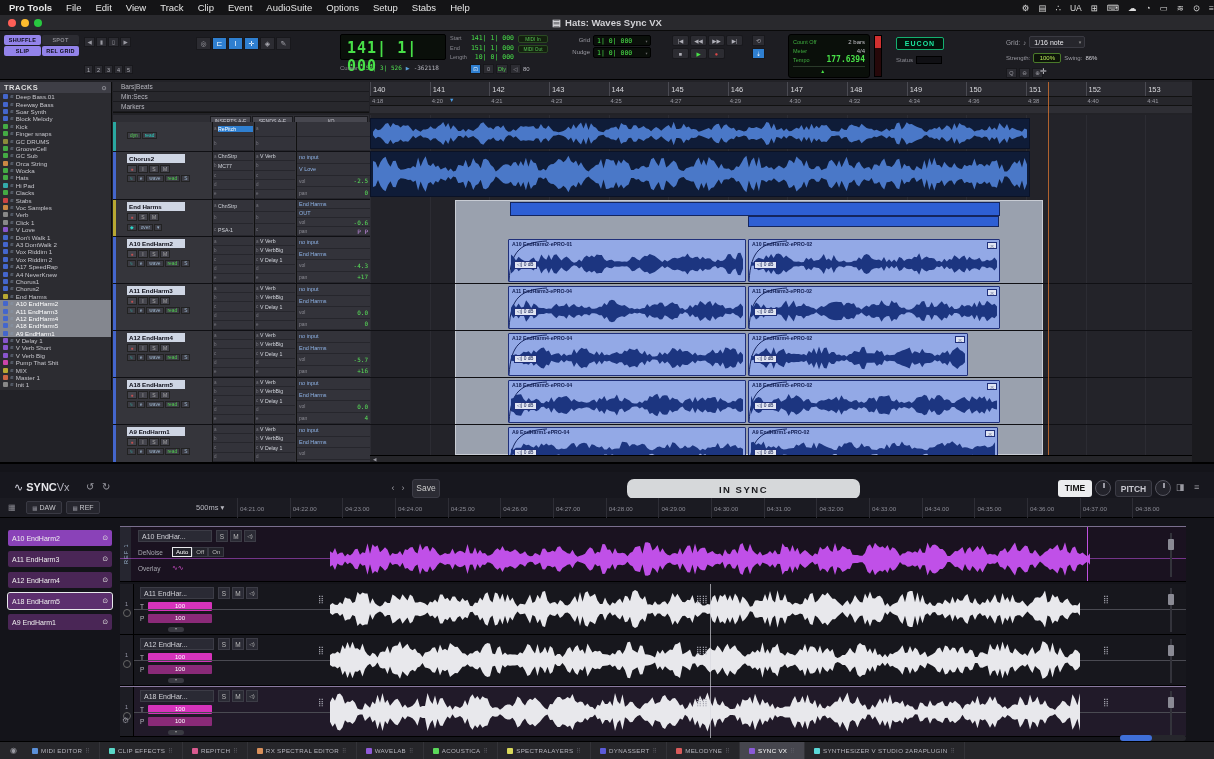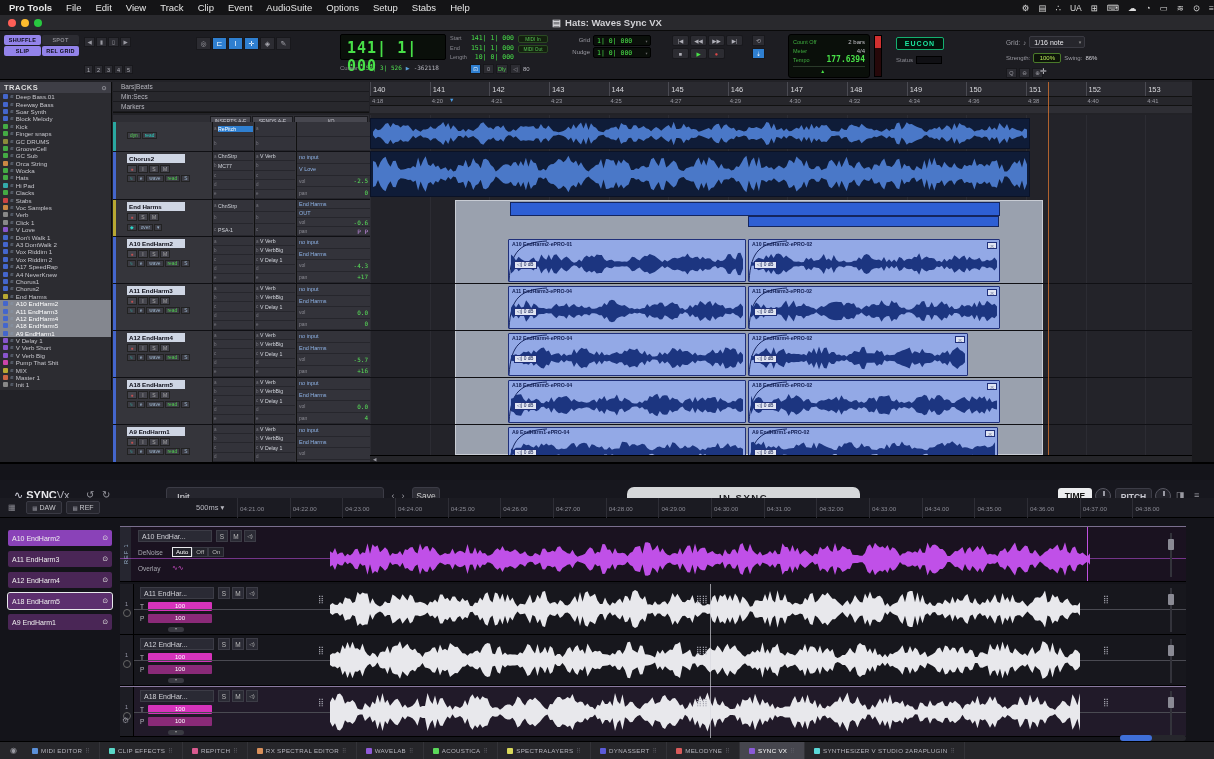--- a/index.html
+++ b/index.html
@@ -138,21 +138,21 @@
 .xfade{position:absolute;right:2px;top:2px;width:10px;height:7px;background:#dfe4f2;border:1px solid #20307a;font-size:5px;line-height:6px;text-align:center;color:#101c50}
 .playhead{position:absolute;left:1048px;top:2px;width:1px;height:373px;background:#e07830;opacity:.75}
 .tmark{position:absolute;left:449px;top:17px;font-size:5.5px;color:#4a9fe8}
 .hscroll{position:absolute;left:370px;top:375px;width:835px;height:7px;background:#26262a;border-top:1px solid #000;display:flex;align-items:center;font-size:4.5px;color:#9a9aa2;gap:6px;padding:0 3px}
 .hscroll .rt{margin-left:auto}
 .vscroll{position:absolute;left:1205px;top:2px;width:9px;height:373px;background:#222226;border-left:1px solid #000}
 .vthumb{margin:2px 1px;height:42px;background:#3a6fd8;border-radius:2px}
 
 
 .plugin{position:absolute;left:0;top:462px;width:1214px;height:279px;background:#14141a;border-top:2px solid #000}
-.pl-header{position:absolute;left:0;top:16px;width:100%;height:34px;background:#17171e;border-bottom:1px solid #000}
+.pl-header{position:absolute;left:0;top:8px;width:100%;height:34px;background:#17171e;border-bottom:1px solid #000}
 .pl-logo{position:absolute;left:14px;top:9px;font-size:11px;color:#e8e8ec;font-weight:bold}
 .pl-logo em{font-style:normal;font-weight:normal;color:#b0b0ba}
 .pl-logo .lg{color:#cfcfda;margin-right:3px;font-weight:normal}
 .histbtn{position:absolute;top:9px;font-size:10px;color:#9a9aa2}
 .pl-preset{position:absolute;left:166px;top:7px;width:218px;height:19px;background:#26262e;border:1px solid #3c3c46;border-radius:3px;font-size:9.5px;color:#e0e0e4;line-height:17px;padding-left:10px}
 .pl-chev{position:absolute;top:7px;width:10px;height:19px;color:#9a9aa2;font-size:9px;text-align:center;line-height:18px}
 .pl-save{position:absolute;left:412px;top:7px;width:28px;height:19px;background:#2c2c34;border:1px solid #3c3c46;border-radius:3px;font-size:8.5px;color:#ccc;text-align:center;line-height:17px}
 .pl-sync{position:absolute;left:627px;top:7px;width:233px;height:20px;background:#d6d8da;border-radius:7px;color:#1a1a1e;font-weight:bold;font-size:9.5px;letter-spacing:1.5px;display:flex;align-items:center;justify-content:center}
 .pl-pill{position:absolute;top:8px;height:17px;border-radius:3px;font-size:8.5px;font-weight:bold;text-align:center;line-height:16px}
 .pl-pill.lit{background:#ecedef;color:#111}
@@ -1321,21 +1321,20 @@
     <div class="vscroll">
         <div class="vthumb"></div>
       </div>
   </div>
 
   <div class="plugin">
     <div class="pl-header">
       <div class="pl-logo"><span class="lg">∿</span><span>SYNC</span><em>Vx</em></div>
       <span class="histbtn" style="left:86px">↺</span>
       <span class="histbtn" style="left:102px">↻</span>
-      <div class="pl-preset">Init</div>
       <span class="pl-chev" style="left:388px">‹</span>
       <span class="pl-chev" style="left:398px">›</span>
       <div class="pl-save">Save</div>
       <div class="pl-sync">IN SYNC</div>
       <div class="pl-pill lit" style="left:1058px;width:34px">TIME</div>
       <div class="pl-knob" style="left:1095px"></div>
       <div class="pl-pill dk" style="left:1115px;width:37px">PITCH</div>
       <div class="pl-knob" style="left:1155px"></div>
       <span class="pl-hicon" style="left:1176px">◨</span>
       <span class="pl-hicon" style="left:1194px">≡</span>

